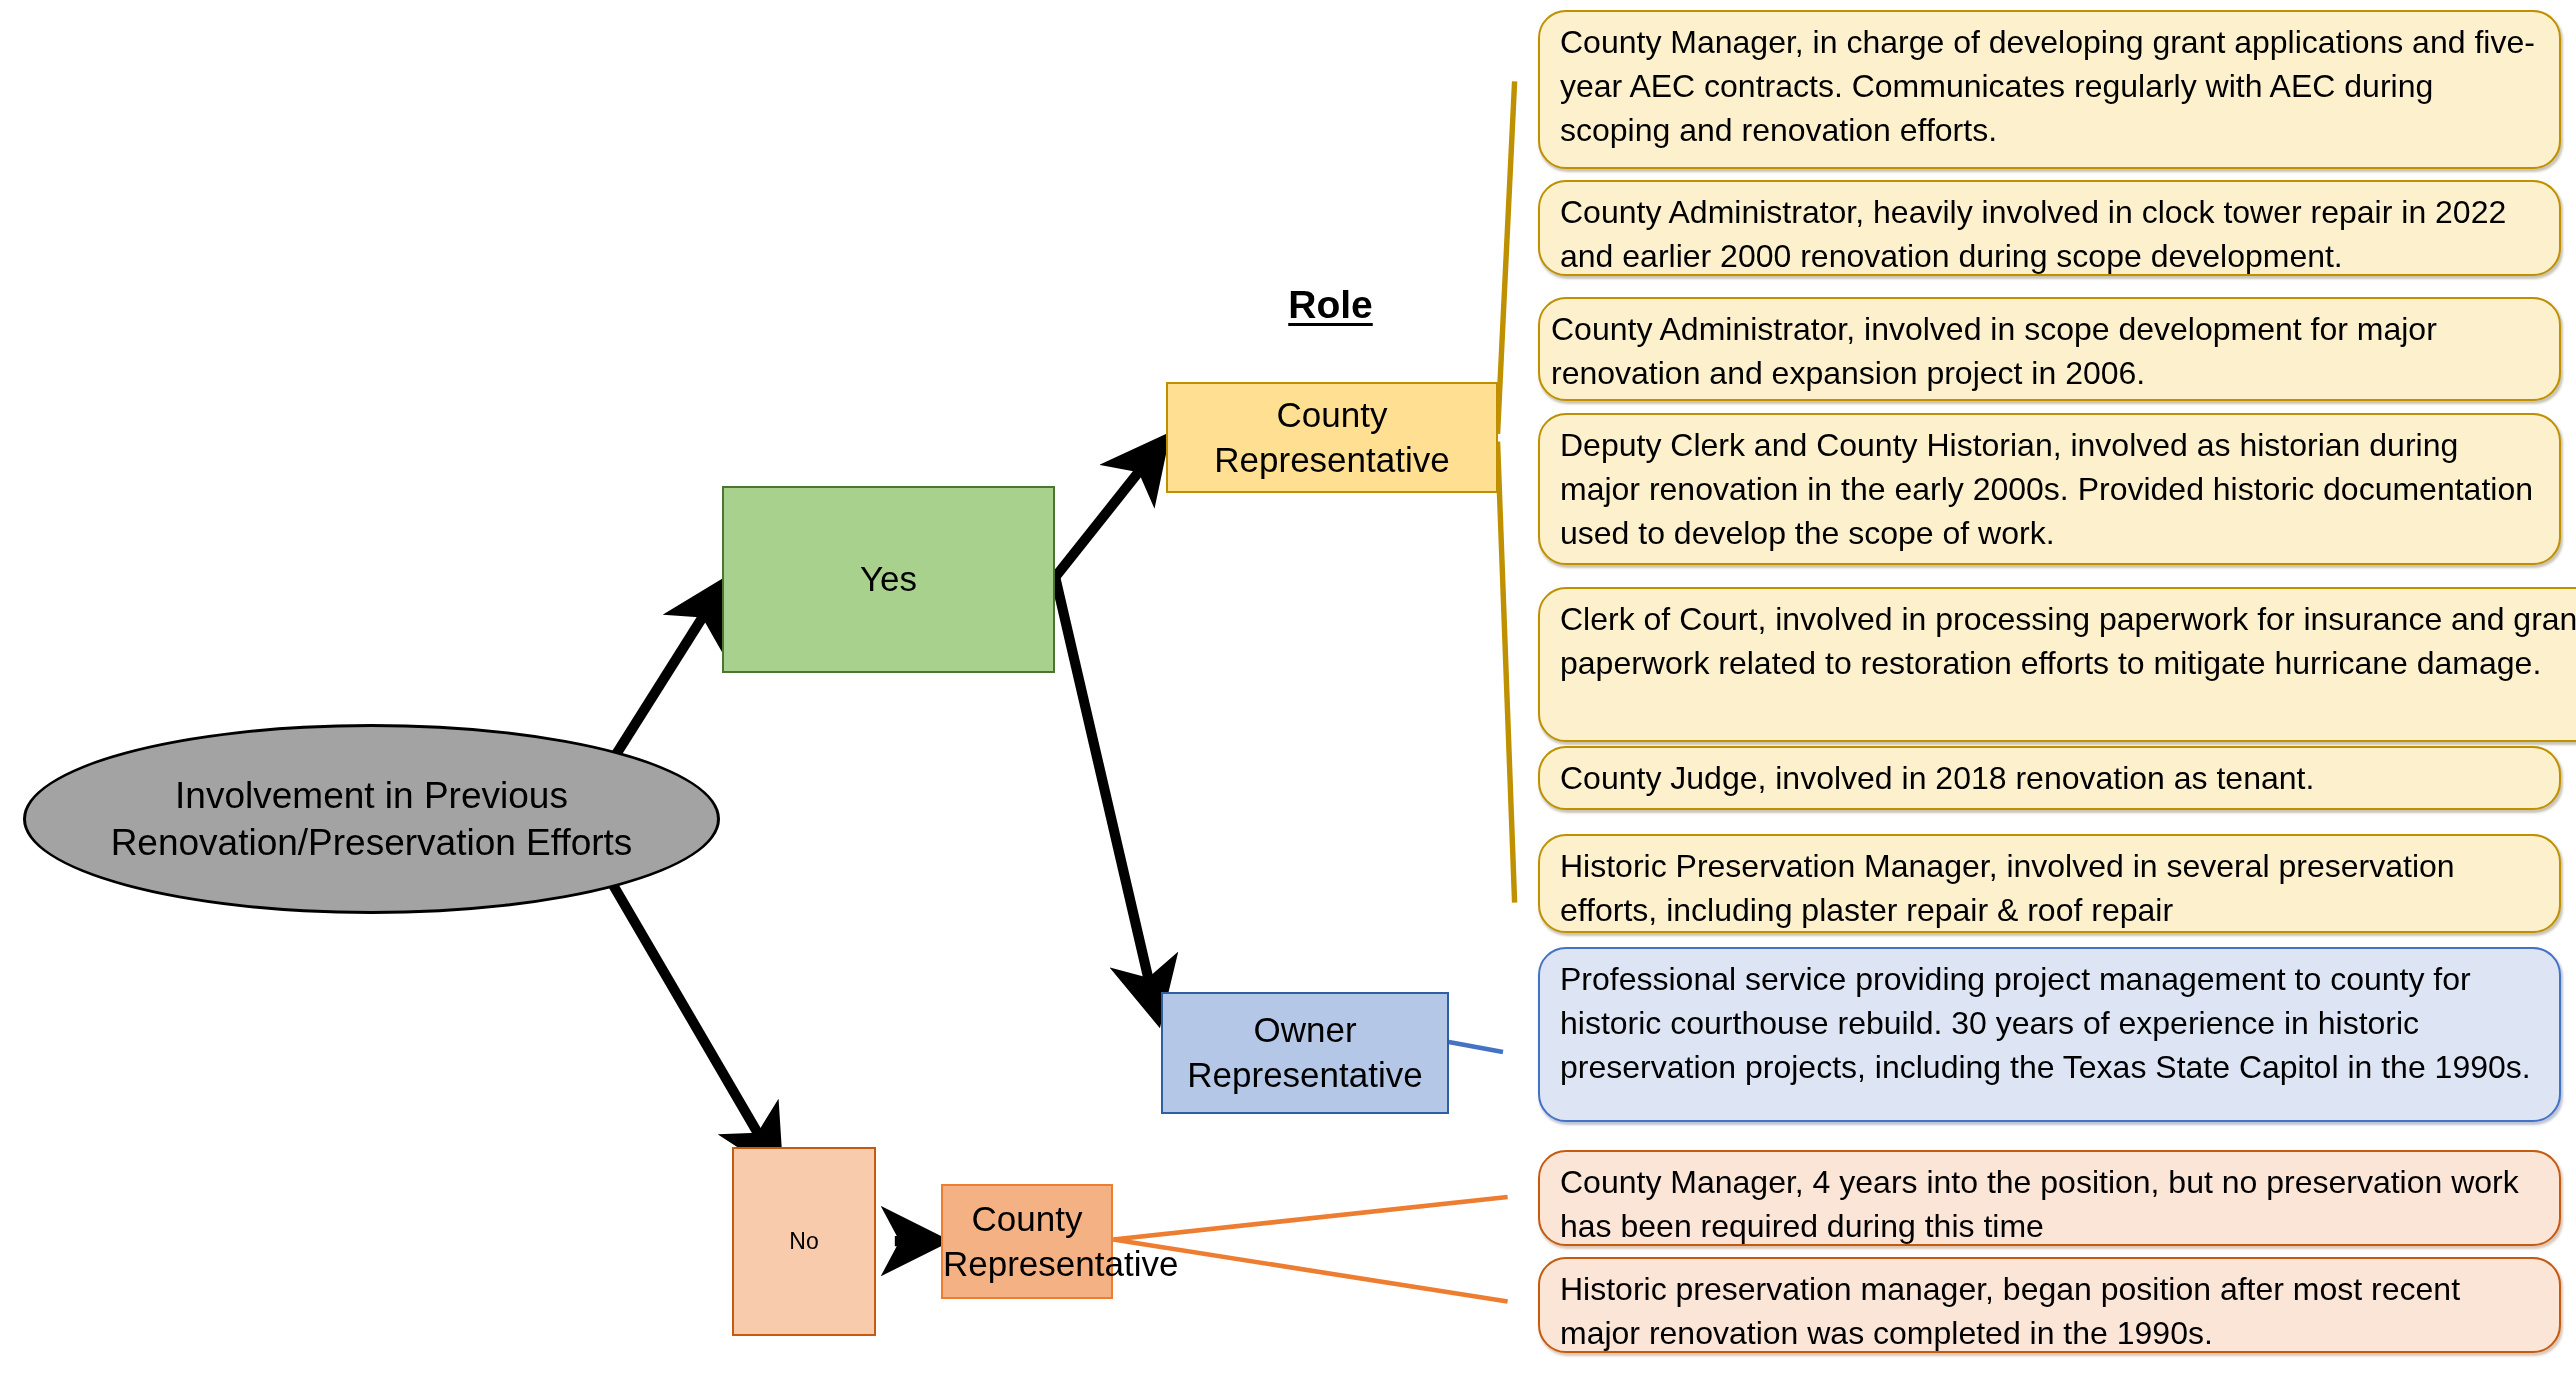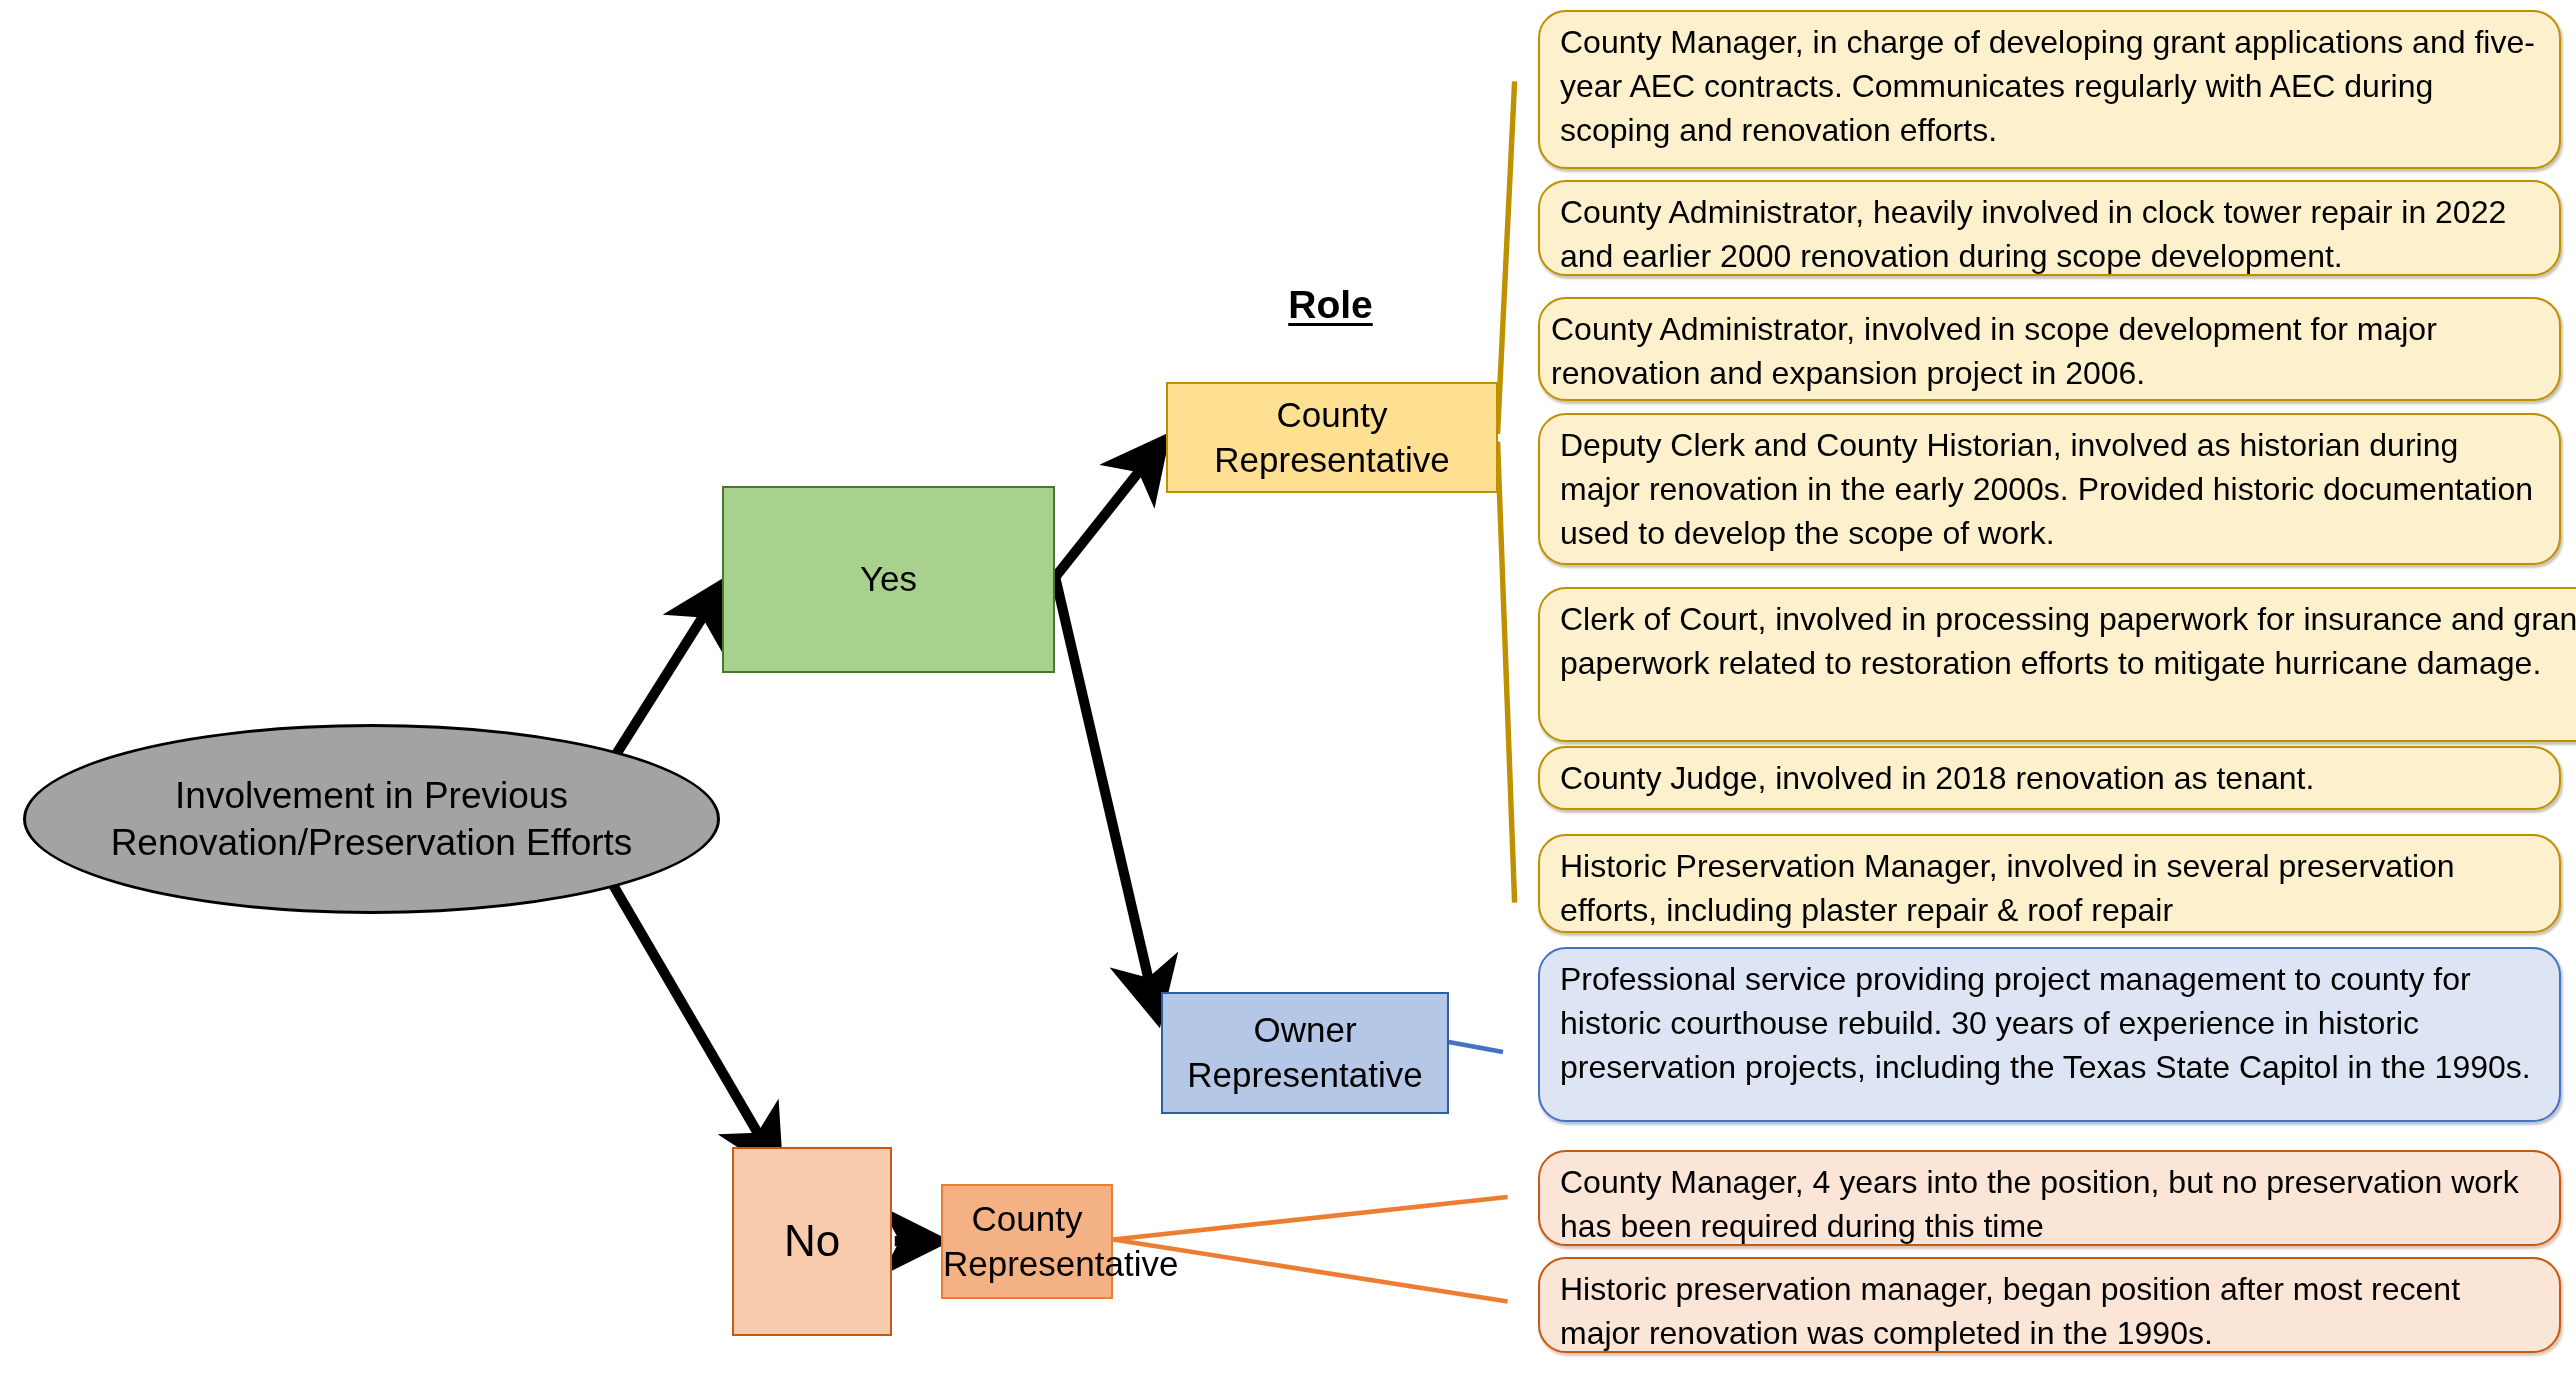--- a/index.html
+++ b/index.html
@@ -13,22 +13,22 @@
   .ellipse{
     left:23px;top:724px;width:697px;height:190px;
     border:3.1px solid #000000;border-radius:50%;
     background:#a3a3a3;color:#000000;font-size:37px;
   }
   .box-yes{
     left:722px;top:486px;width:333px;height:187px;
     background:#a9d18e;border:2.3px solid #4c7531;color:#000000;font-size:35px;
   }
   .box-no{
-    left:732px;top:1147px;width:160px;height:189px;
-    background:#f8cbad;border:2.3px solid #c55a11;color:#000000;font-size:44px;
+    left:732px;top:1147px;width:144px;height:189px;
+    background:#f8cbad;border:2.3px solid #c55a11;color:#000000;font-size:23px;
   }
   .box-countyrep-yellow{
     left:1166px;top:382px;width:332px;height:111px;
     background:#ffe093;border:2.3px solid #bf8f00;color:#000000;font-size:35px;
   }
   .box-ownerrep{
     left:1161px;top:972px;width:288px;height:122px;
     background:#b4c7e7;border:2.3px solid #2e5fa3;color:#000000;font-size:35px;margin-top:20px;
   }
   .box-countyrep-orange{

